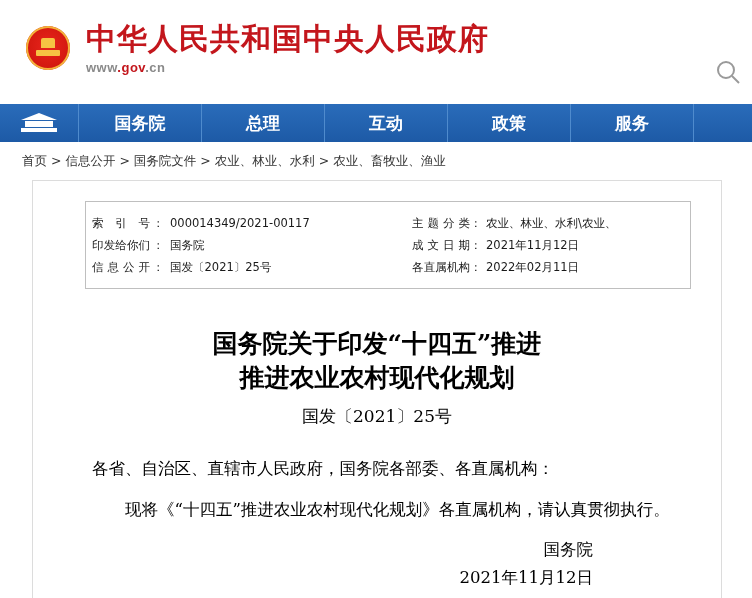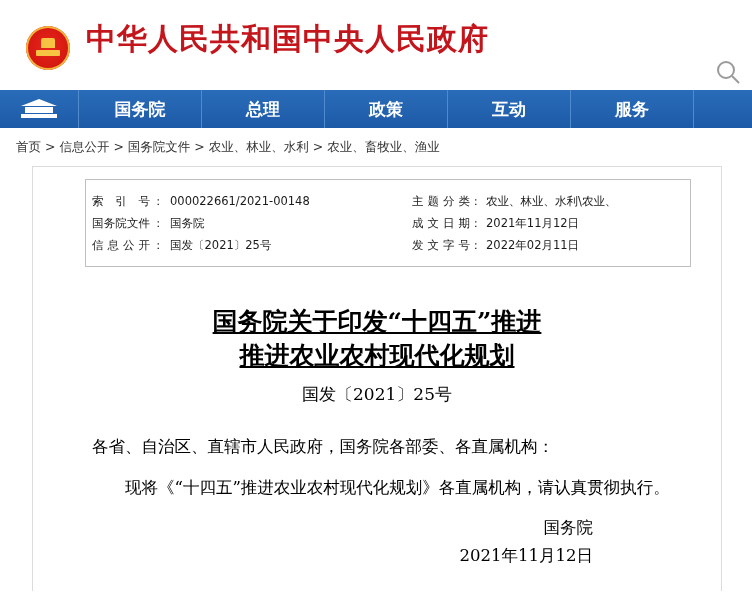--- a/index.html
+++ b/index.html
@@ -17,21 +17,21 @@
   .page {
     position: relative;
     width: 752px;
     height: 598px;
     background: #fff;
   }
 
   
   .site-header {
     position: relative;
-    height: 90px;
+    height: 104px;
     background: #ffffff;
     border-bottom: 0;
   }
   .emblem {
     position: absolute;
     left: 26px;
     top: 26px;
     width: 44px;
     height: 44px;
     border-radius: 50%;
@@ -124,41 +124,41 @@
     font-family: "DejaVu Sans", "Liberation Sans", sans-serif;
     font-size: 17px;
     font-weight: 700;
     color: #ffffff;
     border-right: 1px solid #4f8bcd;
     white-space: nowrap;
   }
 
   
   .breadcrumb {
-    padding: 11px 0 10px 16px;
+    padding: 11px 0 10px 22px;
     font-family: "DejaVu Sans", "Liberation Sans", sans-serif;
     font-size: 12.5px;
     color: #333;
     white-space: nowrap;
   }
 
   
   .content-frame {
     position: relative;
     margin: 0 30px 0 32px;
     border: 1px solid #dcdcdc;
     border-bottom: none;
     height: 424px;
     background: #fff;
     overflow: hidden;
   }
 
   
   .meta-box {
-    margin: 12px 30px 0 52px;
+    margin: 20px 30px 0 52px;
     border: 1px solid #bfbfbf;
     padding: 10px 4px 10px 4px;
   }
   .meta-table {
     width: 100%;
     border-collapse: collapse;
     font-family: "DejaVu Sans", "Liberation Sans", sans-serif;
     font-size: 11.5px;
     color: #1a1a1a;
   }
@@ -190,21 +190,20 @@
 
   
   .doc-title {
     margin: 38px 0 0 0;
     text-align: center;
     font-family: "DejaVu Serif", "Liberation Serif", serif;
     font-size: 25px;
     font-weight: 700;
     line-height: 34px;
     color: #000;
-    text-decoration: underline;
   }
   .doc-number {
     margin-top: 10px;
     text-align: center;
     font-family: "DejaVu Serif", "Liberation Serif", serif;
     font-size: 17px;
     color: #000;
   }
   .doc-body {
     margin: 26px 40px 0 48px;
@@ -229,68 +228,69 @@
 <body>
 
 <div class="page">
 
   <div class="site-header">
     <div class="emblem">
       <div class="inner"></div>
     </div>
     <div class="brand">
       <div class="brand-cn">中华人民共和国中央人民政府</div>
+      <div class="brand-en"><span>www</span><span class="dot">.gov</span><span>.cn</span></div>
     </div>
     <div class="header-search">
       <svg width="28" height="28" viewBox="0 0 28 28">
         <circle cx="12" cy="12" r="8" fill="none" stroke="#9a9a9a" stroke-width="2"></circle>
         <line x1="18" y1="18" x2="25" y2="25" stroke="#9a9a9a" stroke-width="2"></line>
       </svg>
     </div>
   </div>
 
   <div class="nav">
     <div class="nav-home">
       <svg width="44" height="24" viewBox="0 0 44 24">
         <rect x="4" y="17" width="36" height="4" fill="#ffffff"></rect>
         <rect x="8" y="10" width="28" height="6" fill="#ffffff"></rect>
         <polygon points="22,2 40,9 4,9" fill="#ffffff"></polygon>
       </svg>
     </div>
     <div class="nav-item">国务院</div>
     <div class="nav-item">总理</div>
+    <div class="nav-item">互动</div>
     <div class="nav-item">政策</div>
-    <div class="nav-item">互动</div>
     <div class="nav-item">服务</div>
 
   </div>
 
   <div class="breadcrumb">首页 &gt; 信息公开 &gt; 国务院文件 &gt; 农业、林业、水利 &gt; 农业、畜牧业、渔业</div>
 
   <div class="content-frame">
 
     <div class="meta-box">
       <table class="meta-table">
         <tbody>
             <tr>
           <td class="meta-label"><span class="lbl">索引号</span>：</td>
-          <td class="meta-val">000022661/2021-00148</td>
+          <td class="meta-val">000014349/2021-00117</td>
           <td class="meta-label2"><span class="lbl">主题分类</span>：</td>
           <td class="meta-val2">农业、林业、水利\农业、</td>
         </tr>
         <tr>
-          <td class="meta-label"><span class="lbl">国务院文件</span>：</td>
+          <td class="meta-label"><span class="lbl">印发给你们</span>：</td>
           <td class="meta-val">国务院</td>
           <td class="meta-label2"><span class="lbl">成文日期</span>：</td>
           <td class="meta-val2">2021年11月12日</td>
         </tr>
         <tr>
           <td class="meta-label"><span class="lbl">信息公开</span>：</td>
           <td class="meta-val">国发〔2021〕25号</td>
-          <td class="meta-label2"><span class="lbl">发文字号</span>：</td>
+          <td class="meta-label2"><span class="lbl">各直属机构</span>：</td>
           <td class="meta-val2">2022年02月11日</td>
         </tr>
       </tbody>
         </table>
     </div>
 
     <div class="doc-title">
       <div>国务院关于印发“十四五”推进</div>
       <div>推进农业农村现代化规划</div>
     </div>

